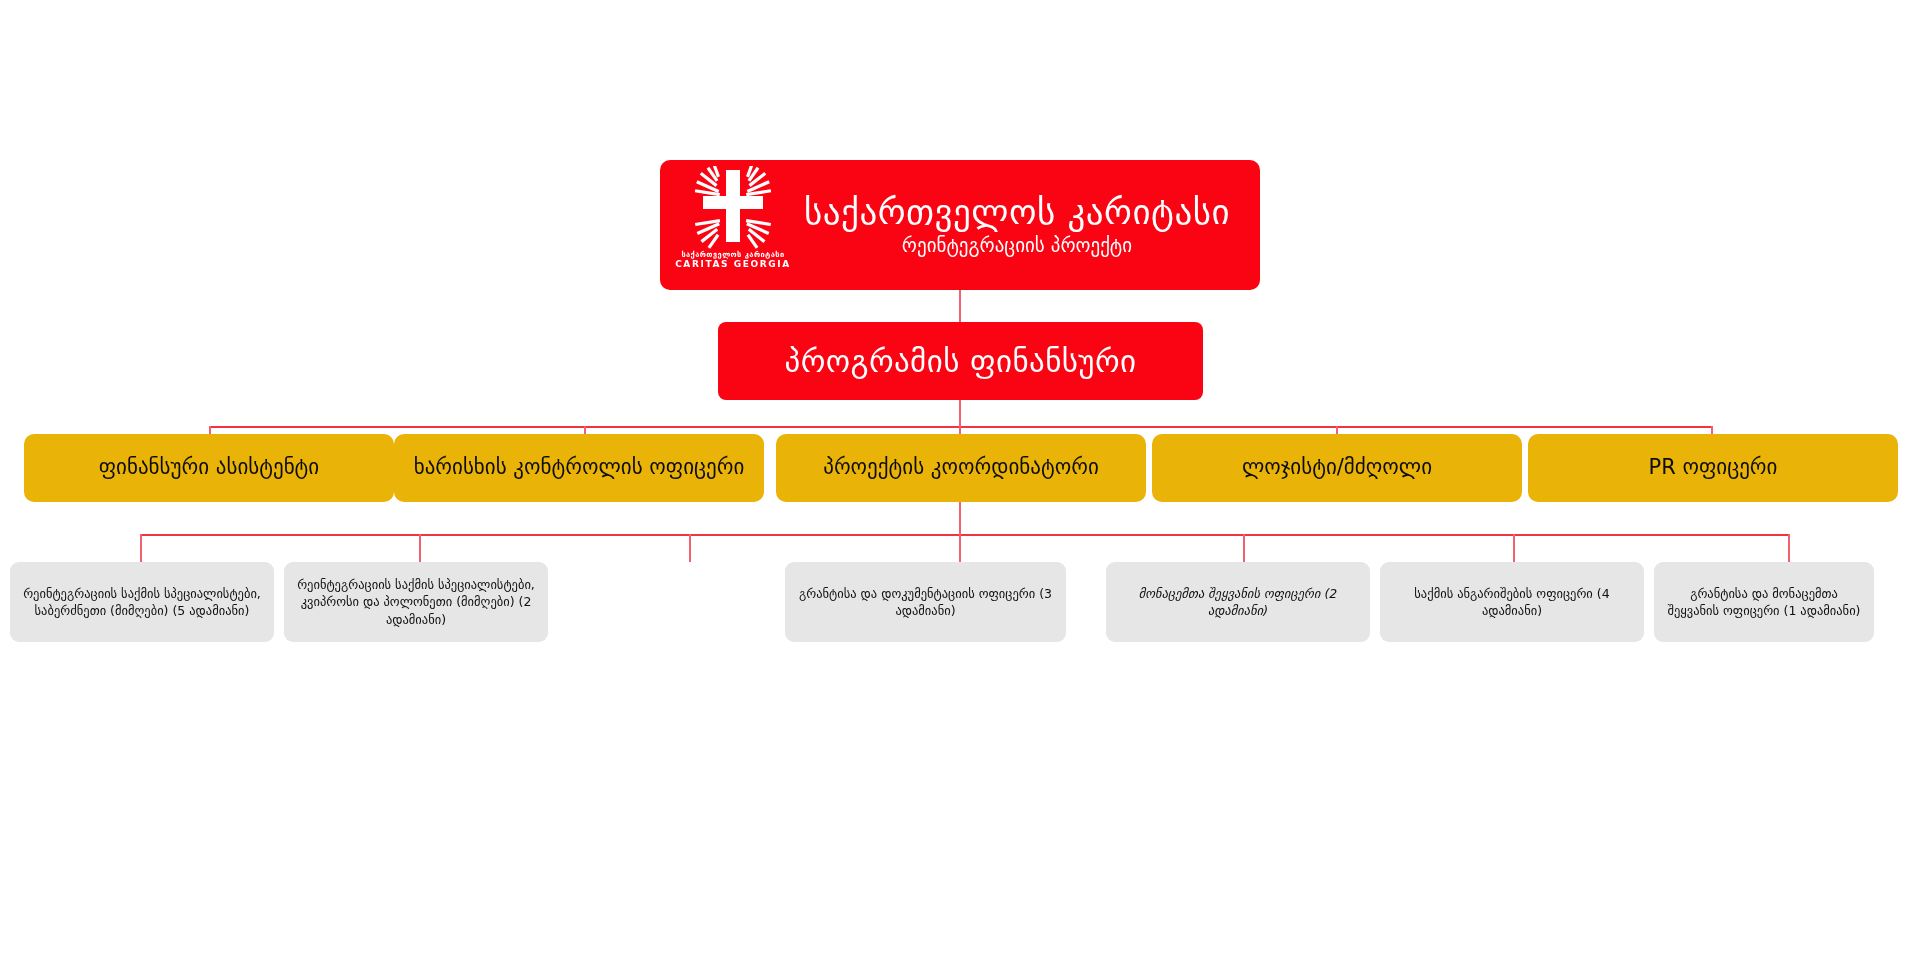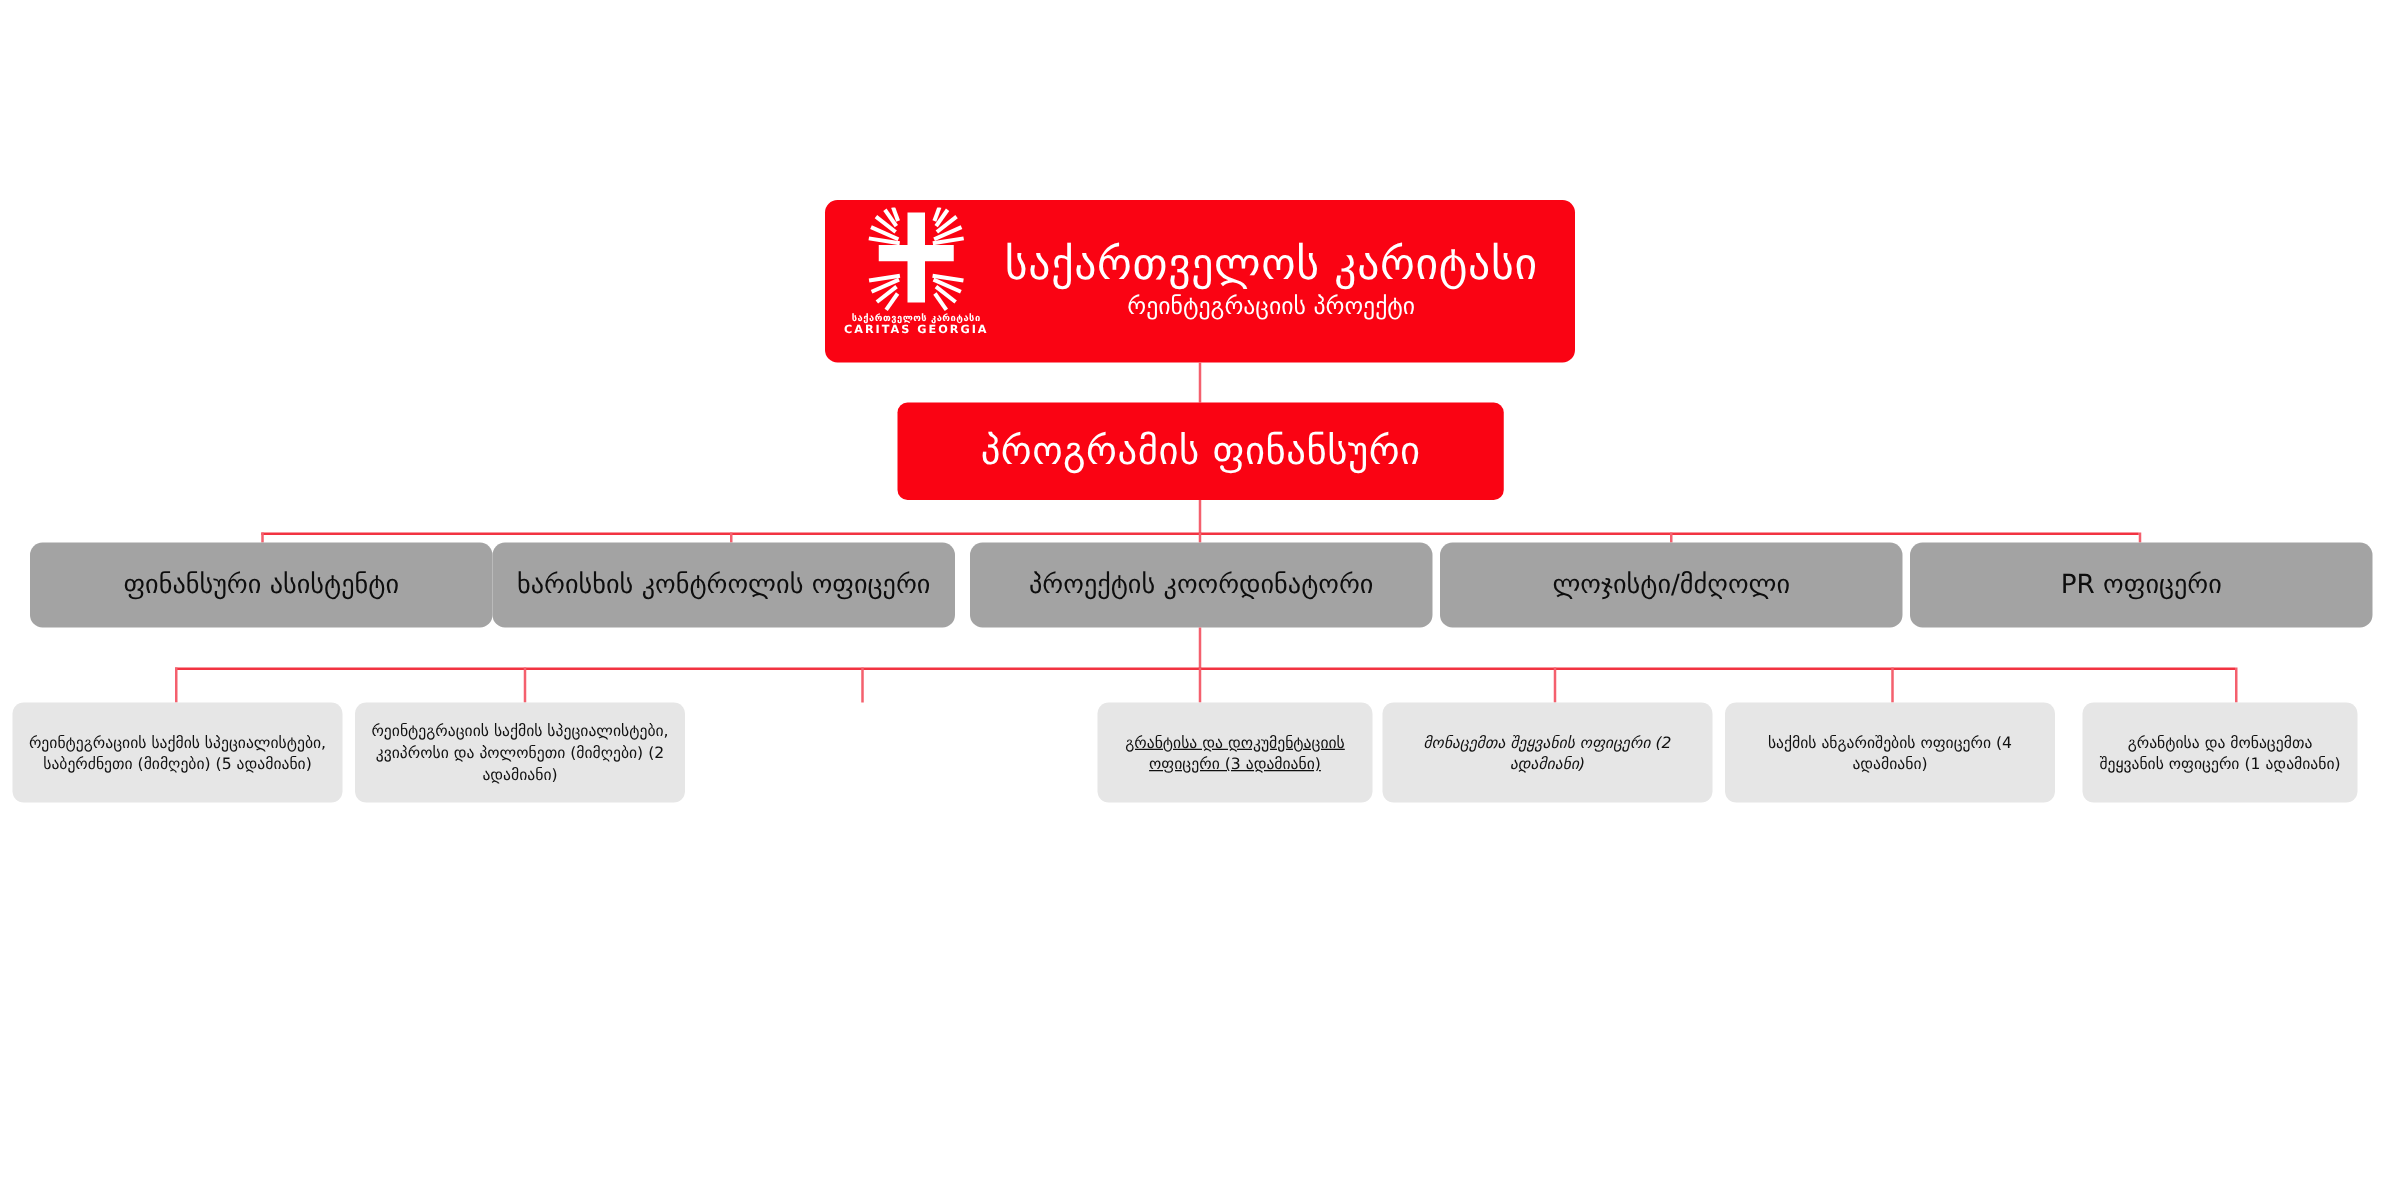--- a/index.html
+++ b/index.html
@@ -93,21 +93,21 @@
     color: #ffffff;
     font-size: 31px;
     letter-spacing: .4px;
   }
 
   
   .level2-box {
     position: absolute;
     top: 434px;
     height: 68px;
-    background: #a3a3a3;
+    background: #eab308;
     border-radius: 10px;
     display: flex;
     align-items: center;
     justify-content: center;
     text-align: center;
     color: #0d0d0d;
     font-size: 21px;
     line-height: 1.2;
     padding: 4px 10px;
   }
@@ -210,18 +210,18 @@
   <div class="conn conn-v" style="left:140px; top:534px; height:28px;"></div>
   <div class="conn conn-v" style="left:419px; top:534px; height:28px;"></div>
   <div class="conn conn-v" style="left:689px; top:534px; height:28px;"></div>
   <div class="conn conn-v" style="left:959px; top:534px; height:28px;"></div>
   <div class="conn conn-v" style="left:1243px; top:534px; height:28px;"></div>
   <div class="conn conn-v" style="left:1513px; top:534px; height:28px;"></div>
   <div class="conn conn-v" style="left:1788px; top:534px; height:28px;"></div>
 
   <div class="level3-box" style="left:10px; width:264px;">რეინტეგრაციის საქმის სპეციალისტები, საბერძნეთი (მიმღები) (5 ადამიანი)</div>
   <div class="level3-box" style="left:284px; width:264px;">რეინტეგრაციის საქმის სპეციალისტები, კვიპროსი და პოლონეთი (მიმღები) (2 ადამიანი)</div>
-  <div class="level3-box" style="left:878px; width:220px;text-decoration:underline;">გრანტისა და დოკუმენტაციის ოფიცერი (3 ადამიანი)</div>
+  <div class="level3-box" style="left:785px; width:281px;">გრანტისა და დოკუმენტაციის ოფიცერი (3 ადამიანი)</div>
   <div class="level3-box" style="left:1106px; width:264px;font-style:italic;">მონაცემთა შეყვანის ოფიცერი (2 ადამიანი)</div>
   <div class="level3-box" style="left:1380px; width:264px;">საქმის ანგარიშების ოფიცერი (4 ადამიანი)</div>
-  <div class="level3-box" style="left:1654px; width:220px;margin-left:12px;">გრანტისა და მონაცემთა შეყვანის ოფიცერი (1 ადამიანი)</div>
+  <div class="level3-box" style="left:1654px; width:220px;">გრანტისა და მონაცემთა შეყვანის ოფიცერი (1 ადამიანი)</div>
 
 </div>
 
 </body></html>

